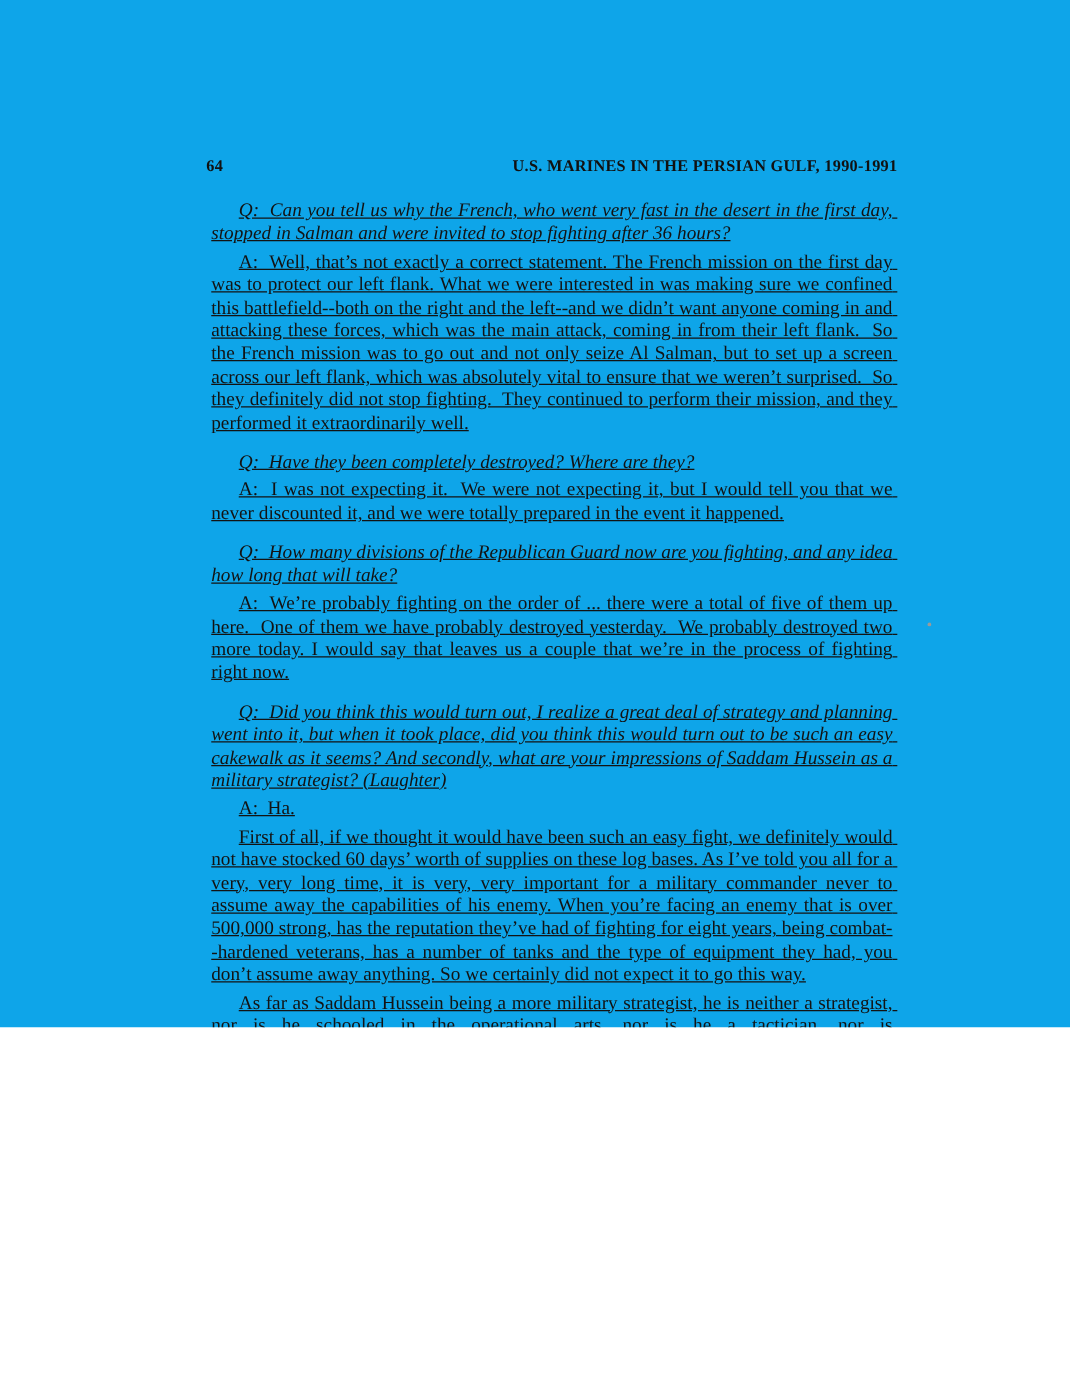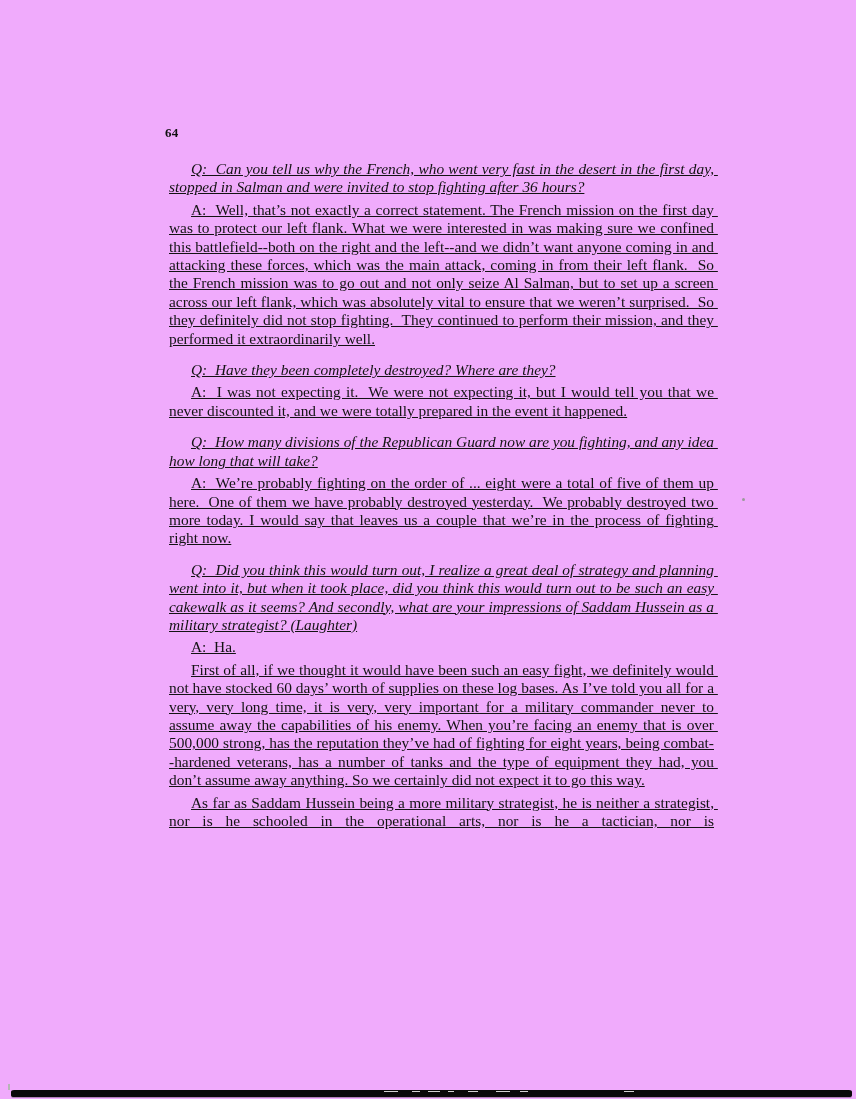--- a/index.html
+++ b/index.html
@@ -1,21 +1,21 @@
 <!DOCTYPE html>
 <html><head>
 <meta charset="utf-8">
 <title>Document</title>
 <style>
   html, body { margin: 0; padding: 0; background: #ffffff; }
   .page {
     position: relative;
     width: 856px;
-    height: 1099px;
-    background: #f0abfc;
+    height: 822px;
+    background: #0ea5e9;
     overflow: hidden;
     font-family: "Liberation Serif", "DejaVu Serif", serif;
     color: #141414;
   }
   .running-head {
     position: absolute;
     left: 165px;
     top: 125px;
     width: 553px;
     display: flex;
@@ -79,29 +79,30 @@
     background: #b5b5b5;
   }
 </style>
 </head>
 <body>
 
 <div class="page">
 
   <header class="running-head">
     <span>64</span>
+    <span>U.S. MARINES IN THE PERSIAN GULF, 1990-1991</span>
   </header>
 
   <main class="text-block">
     <p class="para q">Q:  Can you tell us why the French, who went very fast in the desert in the first day, stopped in Salman and were invited to stop fighting after 36 hours?</p>
     <p class="para a">A:  Well, that’s not exactly a correct statement. The French mission on the first day was to protect our left flank. What we were interested in was making sure we confined this battlefield--both on the right and the left--and we didn’t want anyone coming in and attacking these forces, which was the main attack, coming in from their left flank.  So the French mission was to go out and not only seize Al Salman, but to set up a screen across our left flank, which was absolutely vital to ensure that we weren’t surprised.  So they definitely did not stop fighting.  They continued to perform their mission, and they performed it extraordinarily well.</p>
     <p class="para q gap">Q:  Have they been completely destroyed? Where are they?</p>
     <p class="para a">A:  I was not expecting it.  We were not expecting it, but I would tell you that we never discounted it, and we were totally prepared in the event it happened.</p>
     <p class="para q gap">Q:  How many divisions of the Republican Guard now are you fighting, and any idea how long that will take?</p>
-    <p class="para a">A:  We’re probably fighting on the order of ... eight were a total of five of them up here.  One of them we have probably destroyed yesterday.  We probably destroyed two more today. I would say that leaves us a couple that we’re in the process of fighting right now.</p>
+    <p class="para a">A:  We’re probably fighting on the order of ... there were a total of five of them up here.  One of them we have probably destroyed yesterday.  We probably destroyed two more today. I would say that leaves us a couple that we’re in the process of fighting right now.</p>
     <p class="para q gap">Q:  Did you think this would turn out, I realize a great deal of strategy and planning went into it, but when it took place, did you think this would turn out to be such an easy cakewalk as it seems? And secondly, what are your impressions of Saddam Hussein as a military strategist? (Laughter)</p>
     <p class="para a">A:  Ha.</p>
     <p class="para">First of all, if we thought it would have been such an easy fight, we definitely would not have stocked 60 days’ worth of supplies on these log bases. As I’ve told you all for a very, very long time, it is very, very important for a military commander never to assume away the capabilities of his enemy. When you’re facing an enemy that is over 500,000 strong, has the reputation they’ve had of fighting for eight years, being combat--hardened veterans, has a number of tanks and the type of equipment they had, you don’t assume away anything. So we certainly did not expect it to go this way.</p>
     <p class="para cont">As far as Saddam Hussein being a more military strategist, he is neither a strategist, nor is he schooled in the operational arts, nor is he a tactician, nor is</p>
   </main>
 
   <div class="scan-bar">
     <span class="scan-dash" style="left:373px; width:14px;"></span>
     <span class="scan-dash" style="left:401px; width:8px;"></span>
     <span class="scan-dash" style="left:417px; width:12px;"></span>

